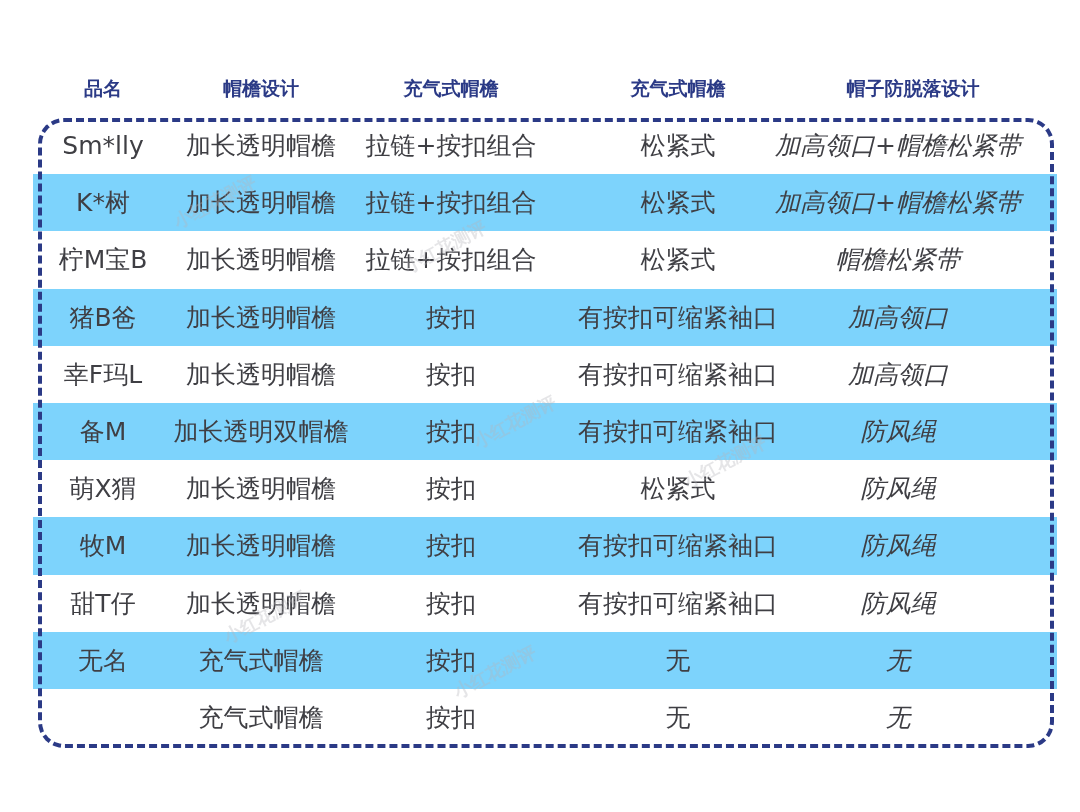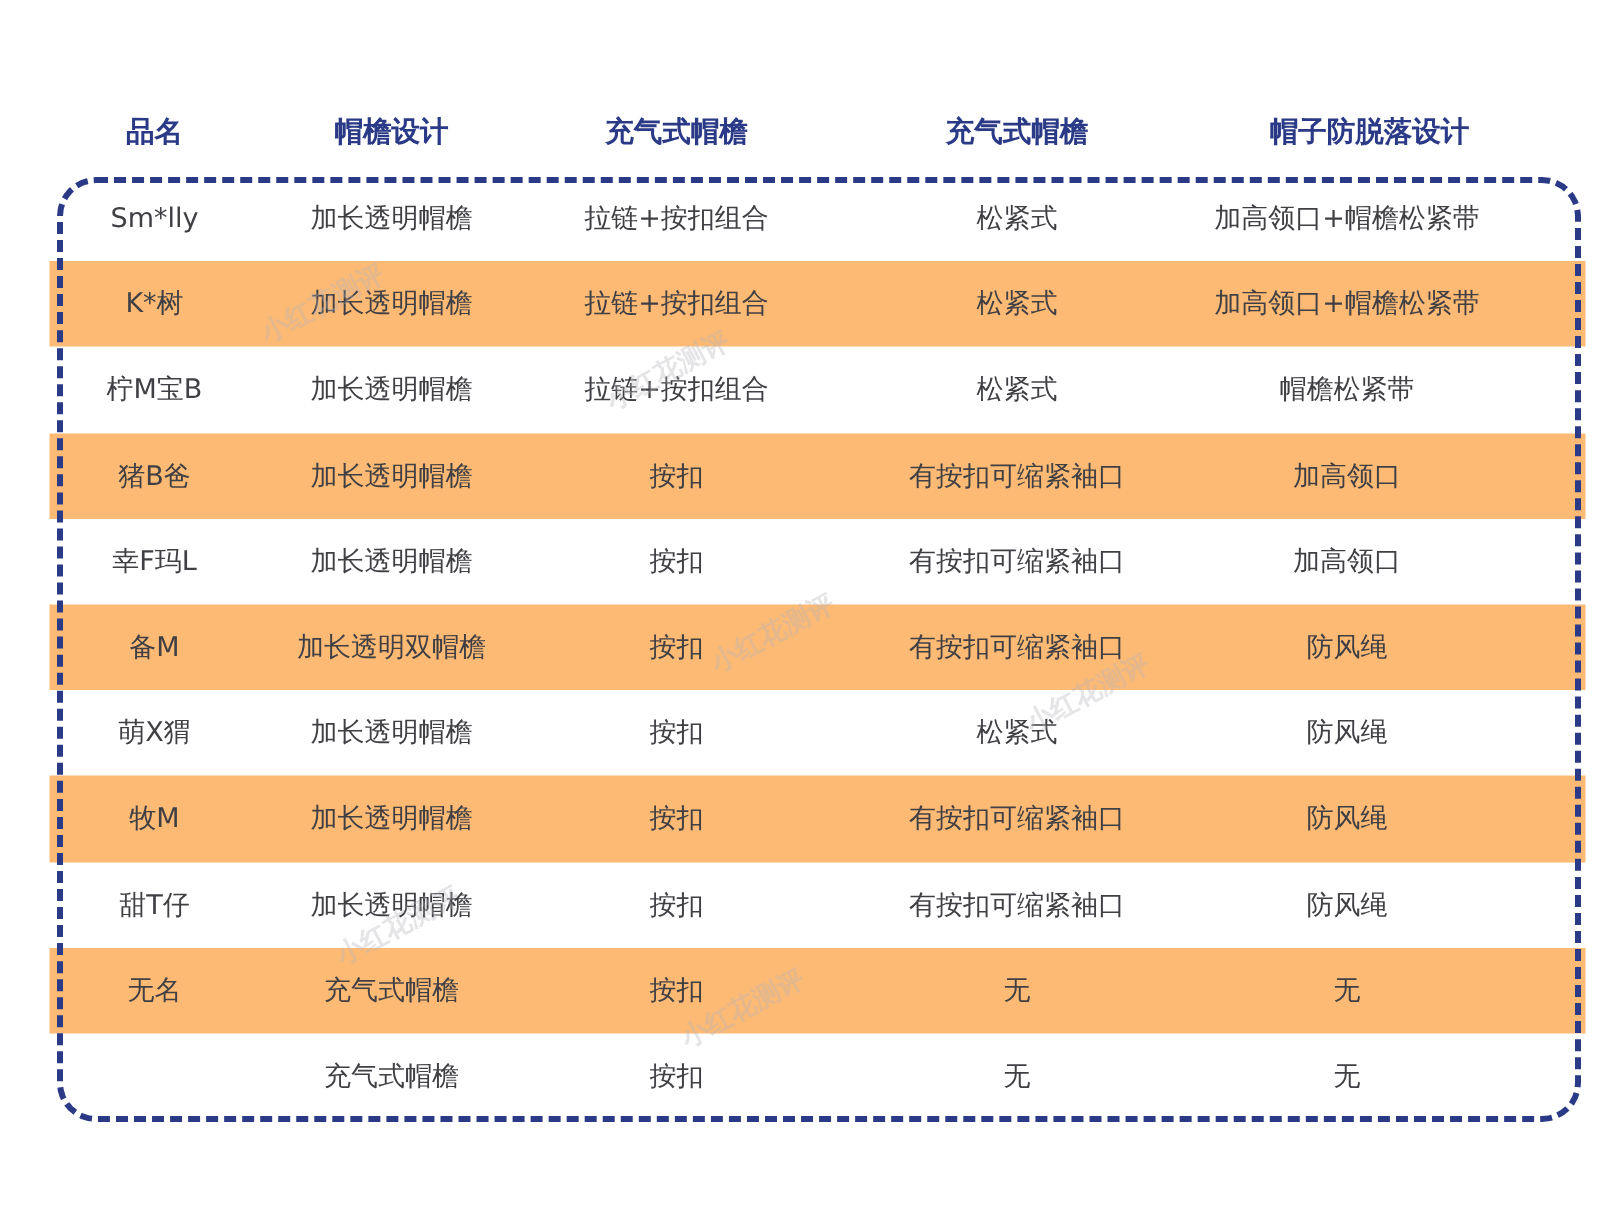--- a/index.html
+++ b/index.html
@@ -5,28 +5,28 @@
   html, body { margin:0; padding:0; background:#ffffff; }
   body { width:1080px; height:812px; position:relative; overflow:hidden;
          font-family:"DejaVu Sans","Liberation Sans",sans-serif; }
   .header { position:absolute; top:70px; left:0; width:1080px; height:36px; }
   .hcell { position:absolute; top:0; height:36px; line-height:36px; text-align:center;
            color:#2b3a86; font-weight:bold; font-size:19px; }
   .frame { position:absolute; left:38px; top:118px; width:1016px; height:630px;
            border:4px dashed #2b3a86; border-radius:26px; box-sizing:border-box; }
   .rows { position:absolute; left:33px; top:117px; width:1024px; }
   .row { position:relative; height:57.2px; }
-  .row.grey { background:#fdba74; }
+  .row.grey { background:#7dd3fc; }
   .cell { position:absolute; top:0; height:57px; line-height:57px; text-align:center;
-          color:#3f3f44; font-size:18px; white-space:nowrap; }
+          color:#3f3f44; font-size:25px; white-space:nowrap; }
   .c0 { left:0; width:140px; }
   .c1 { left:140px; width:176px; }
   .c2 { left:318px; width:200px; }
   .c3 { left:530px; width:230px; }
-  .c4 { left:740px; width:250px; }
+  .c4 { left:740px; width:250px;font-style:italic; }
   .h0 { left:33px; width:140px; }
   .h1 { left:173px; width:176px; }
   .h2 { left:351px; width:200px; }
   .h3 { left:563px; width:230px; }
   .h4 { left:788px; width:250px; }
   .wm { position:absolute; color:rgba(180,180,185,0.35); font-size:18px; font-weight:bold;
         transform:rotate(-28deg); pointer-events:none; }
 </style>
 </head>
 <body>

